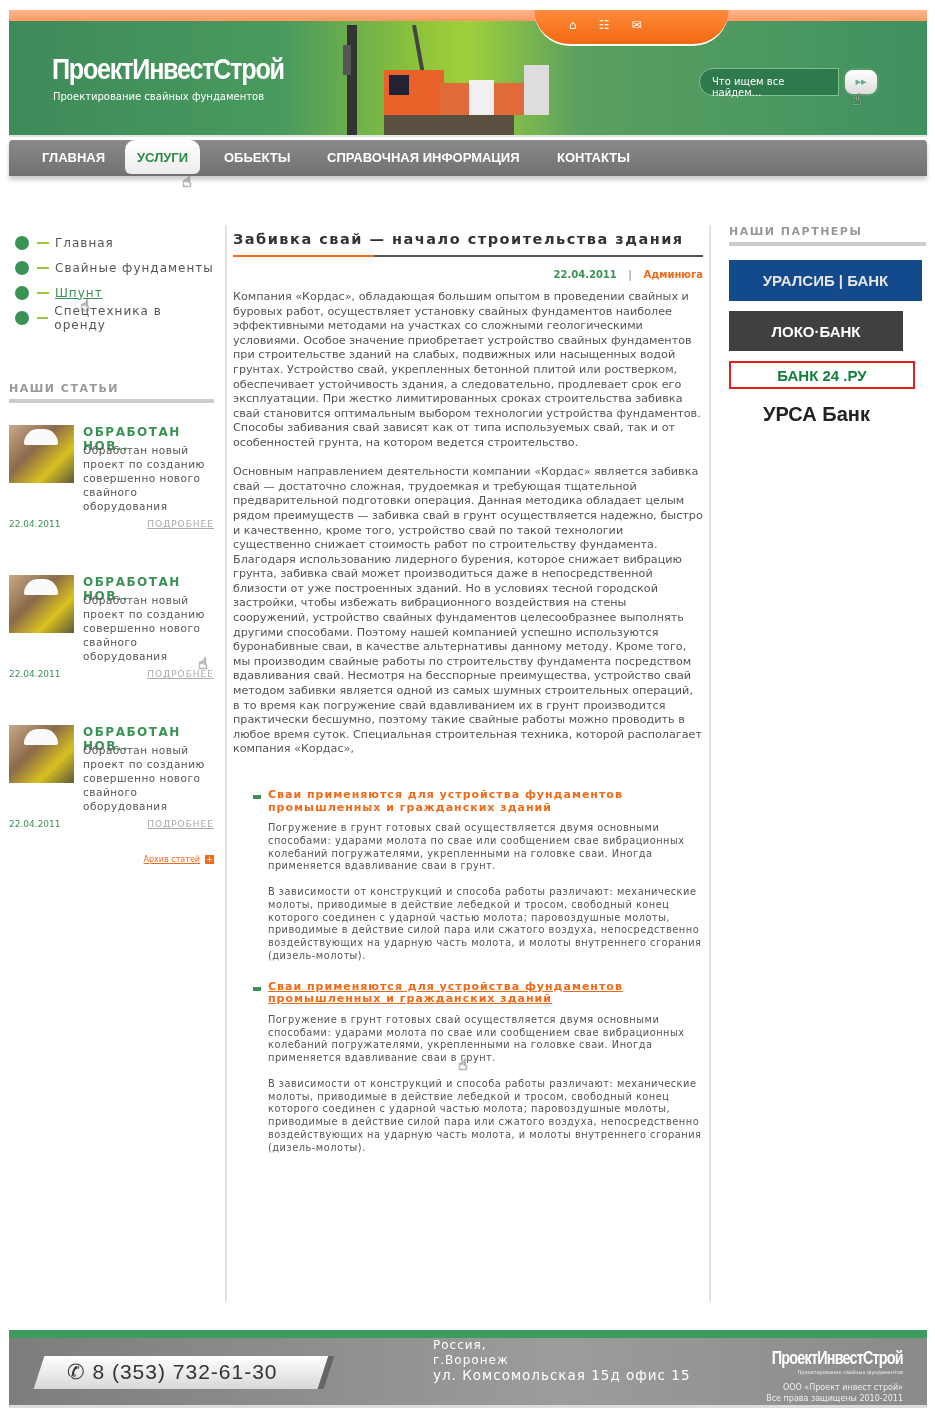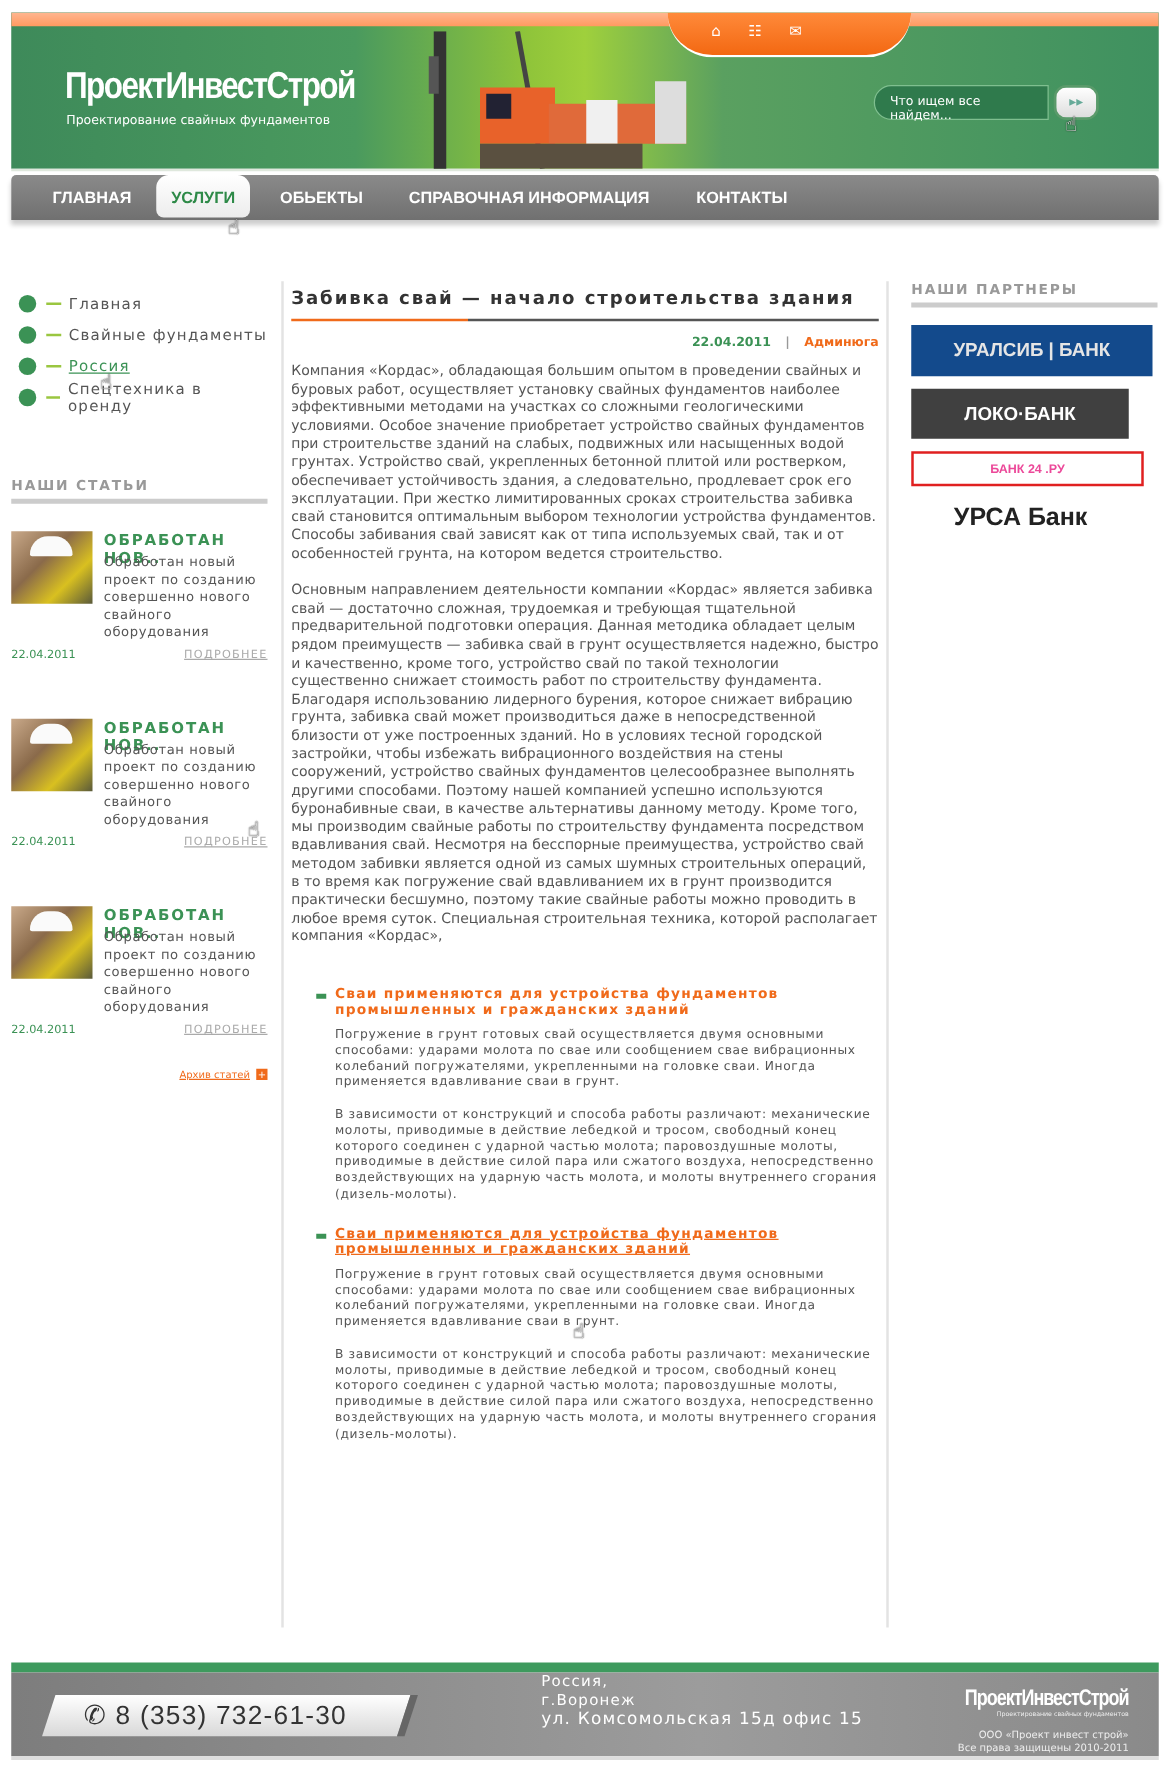--- a/index.html
+++ b/index.html
@@ -57,21 +57,21 @@
   .sub-body { margin-left: 15px; margin-top: 8px; font-size: 9.8px; line-height: 12.8px; color: #555; letter-spacing: .5px; width: 440px; }
   .sub-body p { margin-bottom: 12.8px; }
 
   
   .rightcol { position: absolute; left: 729px; top: 225px; width: 197px; }
   .rightcol .section-title { margin-top: 0; }
   .partner { display: flex; align-items: center; justify-content: center; font-family: "Liberation Sans", sans-serif; font-weight: bold; margin-top: 10px; }
   .p1 { width: 193px; height: 41px; background: #134a8c; color: #e5e5e5; font-size: 15px; margin-top: 14px; }
   .p2 { width: 172px; height: 42px; background: #8a1a2a; color: #fff; font-size: 9px; line-height: 10px; }
   .p3 { width: 174px; height: 40px; background: #404040; color: #fff; font-size: 15px; }
-  .p4 { width: 186px; height: 28px; background: #fff; border: 2px solid #e02020; color: #ec4899; font-size: 10px; }
+  .p4 { width: 186px; height: 28px; background: #fff; border: 2px solid #e02020; color: #15803d; font-size: 15px; }
   .p5 { width: 190px; height: 30px; color: #1a3f85; font-size: 20px; }
   .p6 { width: 175px; height: 30px; color: #222; font-size: 20px; }
 
   
   .footer-top { position: absolute; left: 9px; top: 1330px; width: 918px; height: 8px; background: #3e9a5e; }
   .footer { position: absolute; left: 9px; top: 1338px; width: 918px; height: 70px; background: linear-gradient(90deg, #7d7d7d, #9c9c9c 60%, #8a8a8a); border-bottom: 3px solid #ddd; }
   .phone-box { position: absolute; left: 30px; top: 18px; width: 290px; height: 33px; background: linear-gradient(#fff, #d8d8d8); transform: skewX(-18deg); border-right: 6px solid #666; }
   .phone { position: absolute; left: 58px; top: 22px; font-family: "Liberation Sans", sans-serif; font-size: 21px; color: #333; letter-spacing: 1px; }
   .address { position: absolute; left: 424px; top: 0; font-size: 12px; line-height: 15px; color: #fff; letter-spacing: 1px; }
   .address .big { font-size: 13.5px; }
@@ -127,21 +127,21 @@
       <span class="label">Главная</span>
     </div>
     <div class="menu-item">
       <span class="dot"></span>
         <span class="dash"></span>
       <span class="label">Свайные фундаменты</span>
     </div>
     <div class="menu-item active">
       <span class="dot"></span>
         <span class="dash"></span>
-      <span class="label">Россия</span>
+      <span class="label">Шпунт</span>
     </div>
     <div class="menu-item">
       <span class="dot"></span>
         <span class="dash"></span>
       <span class="label">Спецтехника в оренду</span>
     </div>
   </div>
 
   <div class="section-title">НАШИ СТАТЬИ</div>
 

